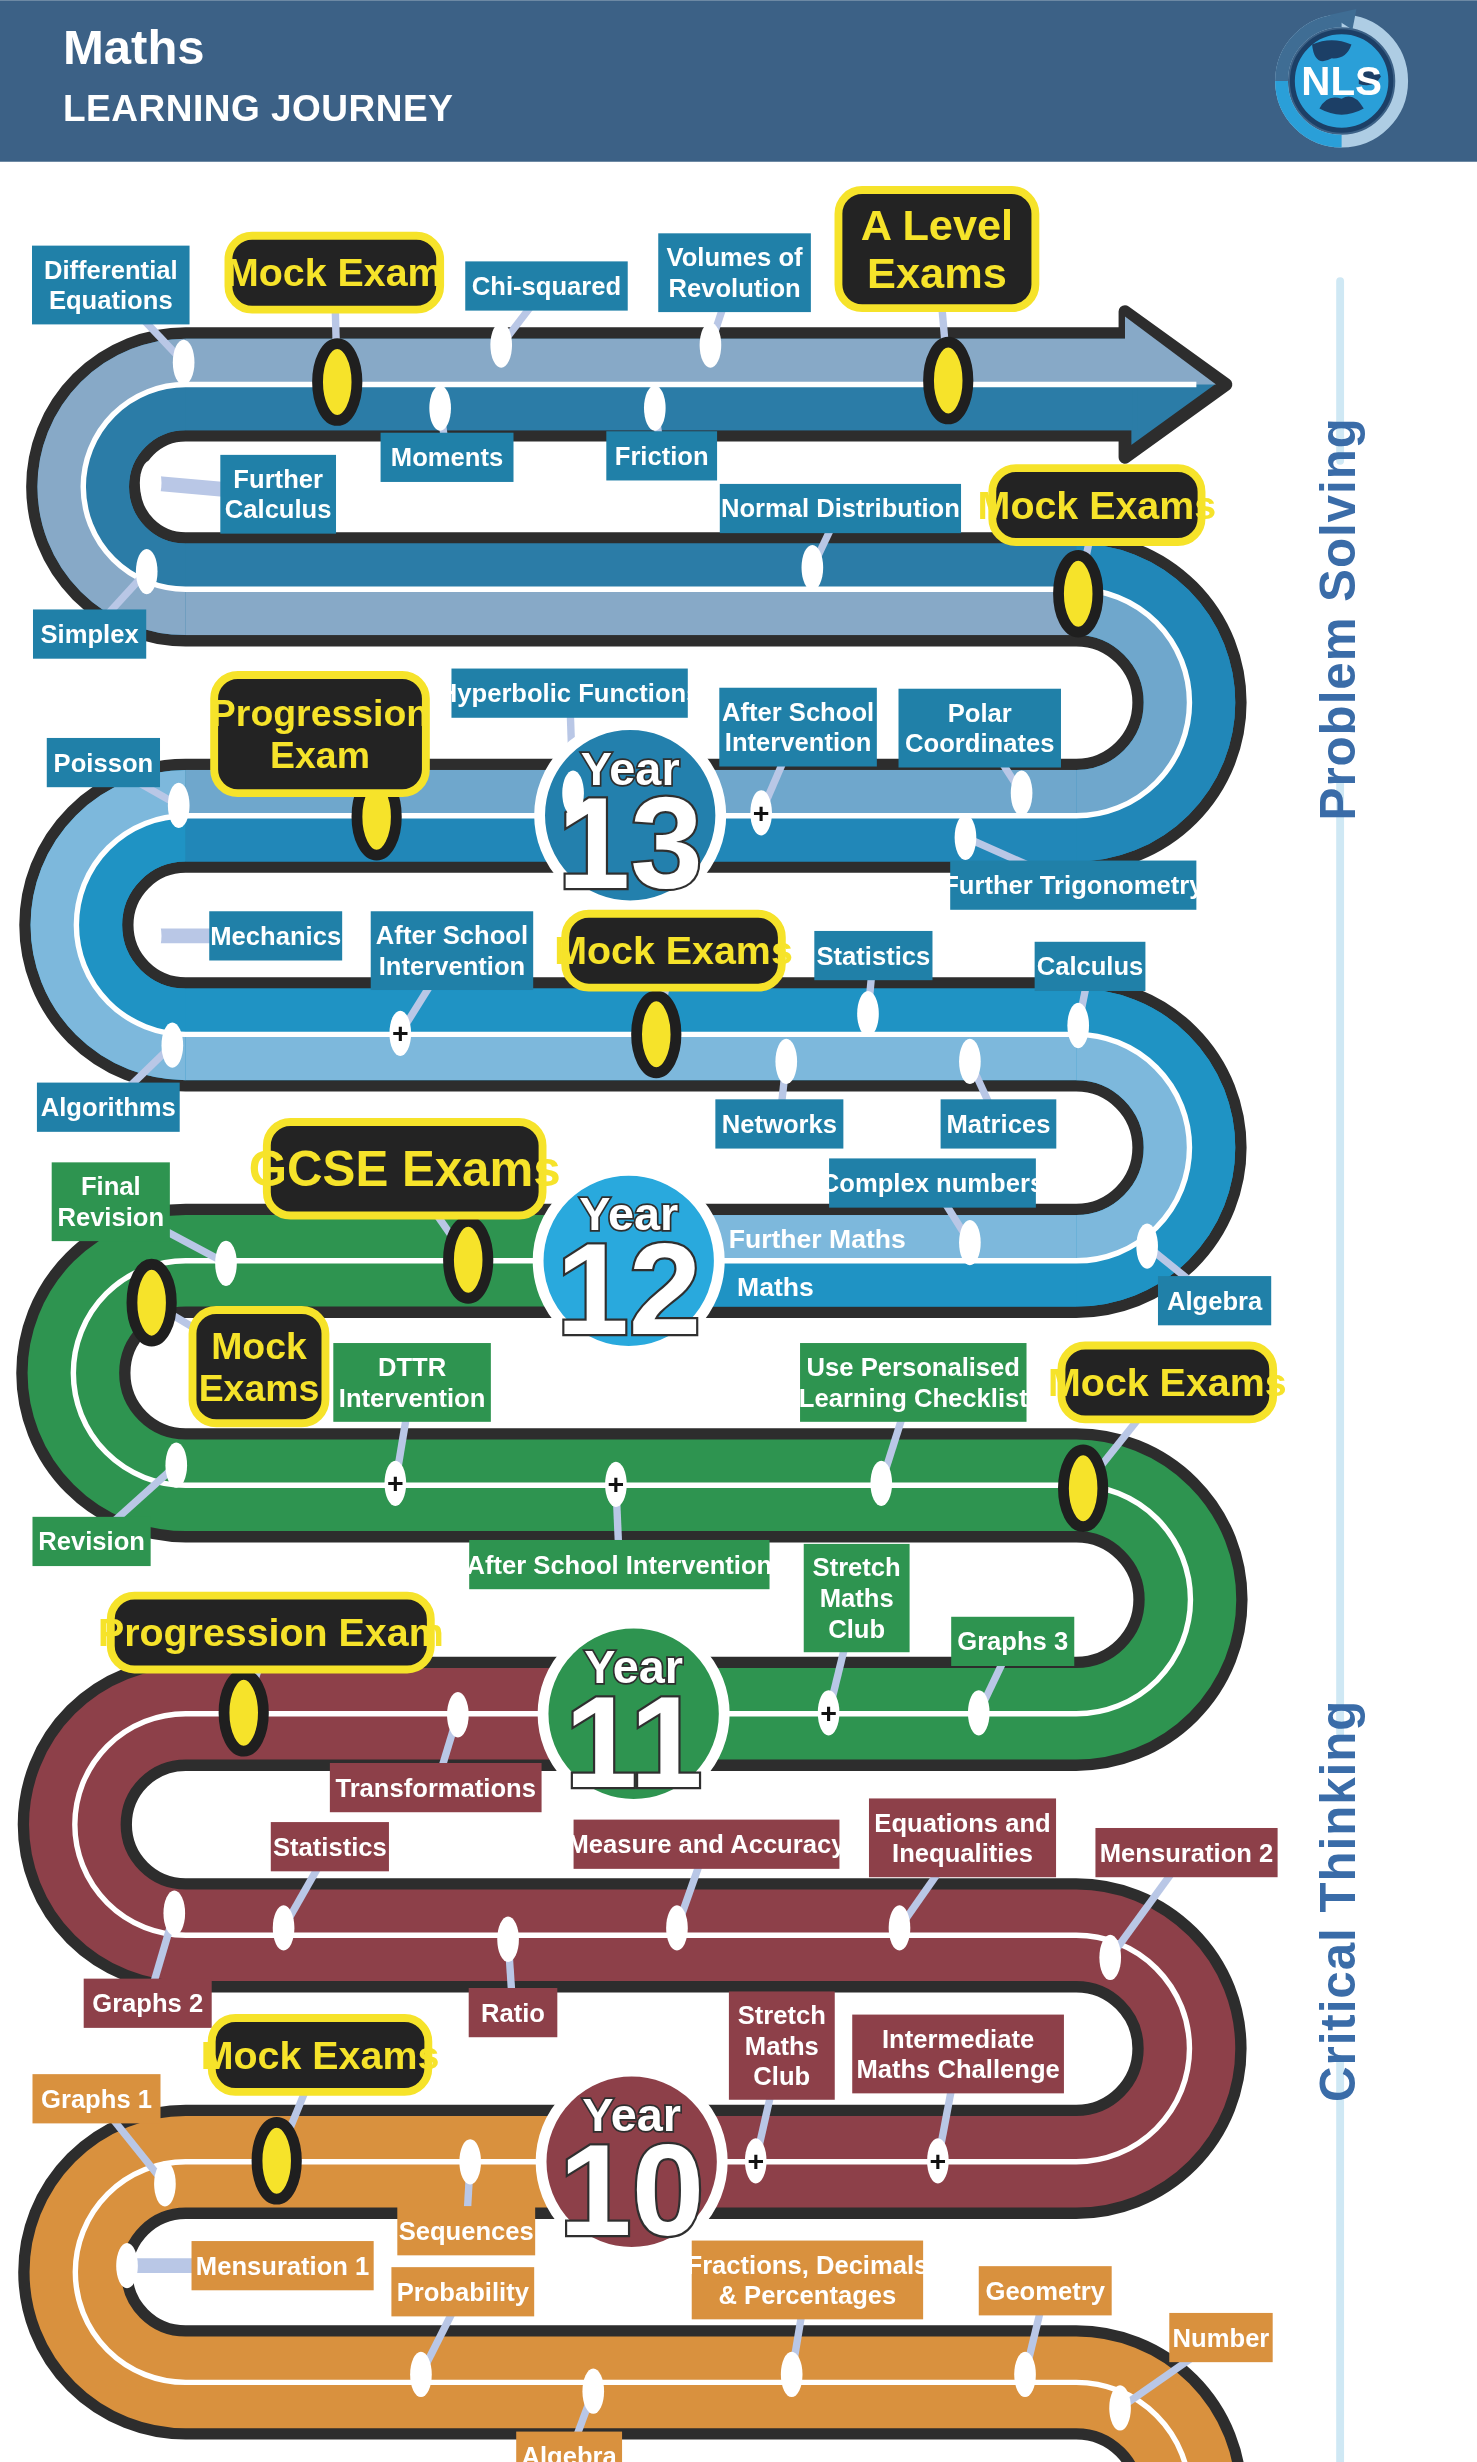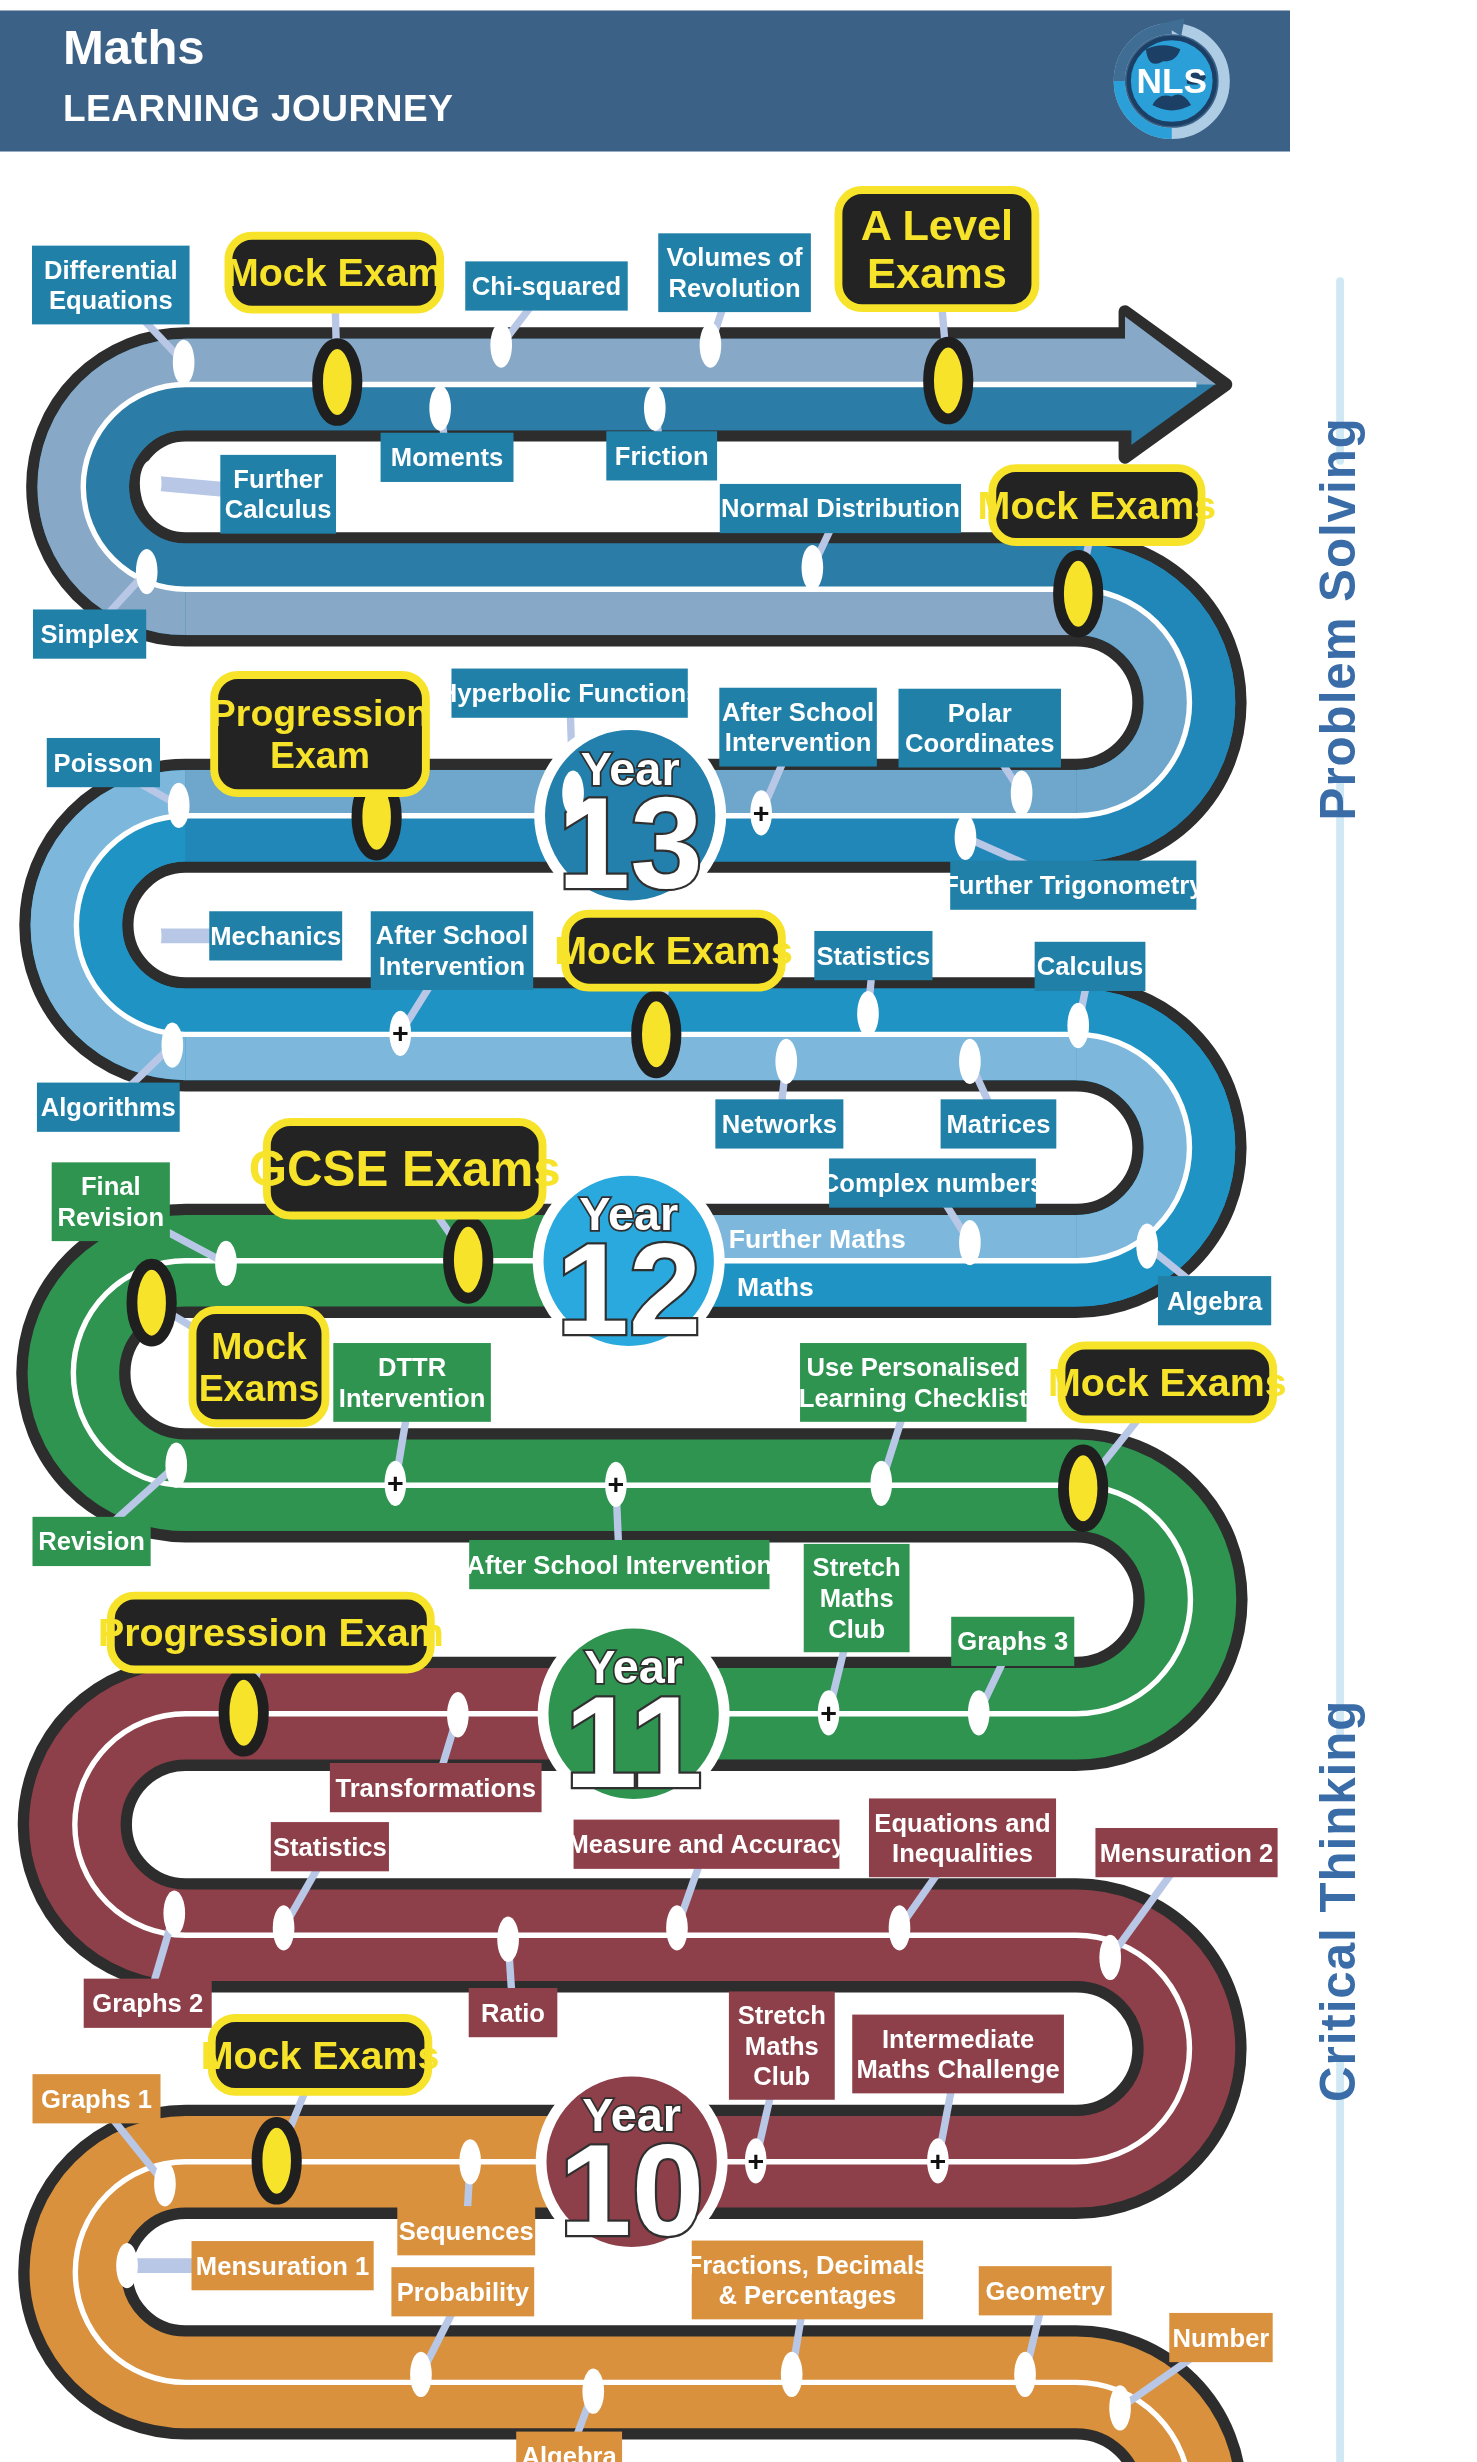--- a/index.html
+++ b/index.html
@@ -1,18 +1,18 @@
 <!DOCTYPE html>
 <html style="font-size:7.9px"><head>
 <meta charset="utf-8">
 <style>
   html,body{margin:0;padding:0;background:#ffffff;}
   body{font-family:"Liberation Sans",sans-serif;}
   #poster{position:relative;width:1477px;height:3879px;background:#ffffff;overflow:hidden;}
-  #banner{position:absolute;left:0;top:0;width:1290px;height:162px;}
+  #banner{position:absolute;left:0;top:0;width:1477px;height:162px;}
   #banner .bar{position:absolute;left:0;top:0;width:100%;height:100%;}
   #title{position:absolute;left:63px;top:18.7px;font-size:49px;font-weight:bold;color:#ffffff;letter-spacing:0;}
   #subtitle{position:absolute;left:63px;top:88px;font-size:37px;font-weight:bold;color:#ffffff;letter-spacing:0.5px;}
   #journey{position:absolute;left:0;top:0;width:1477px;height:3879px;}
   svg text{font-family:"Liberation Sans",sans-serif;}
 </style>
 </head>
 <body>
 
 <div id="poster">

